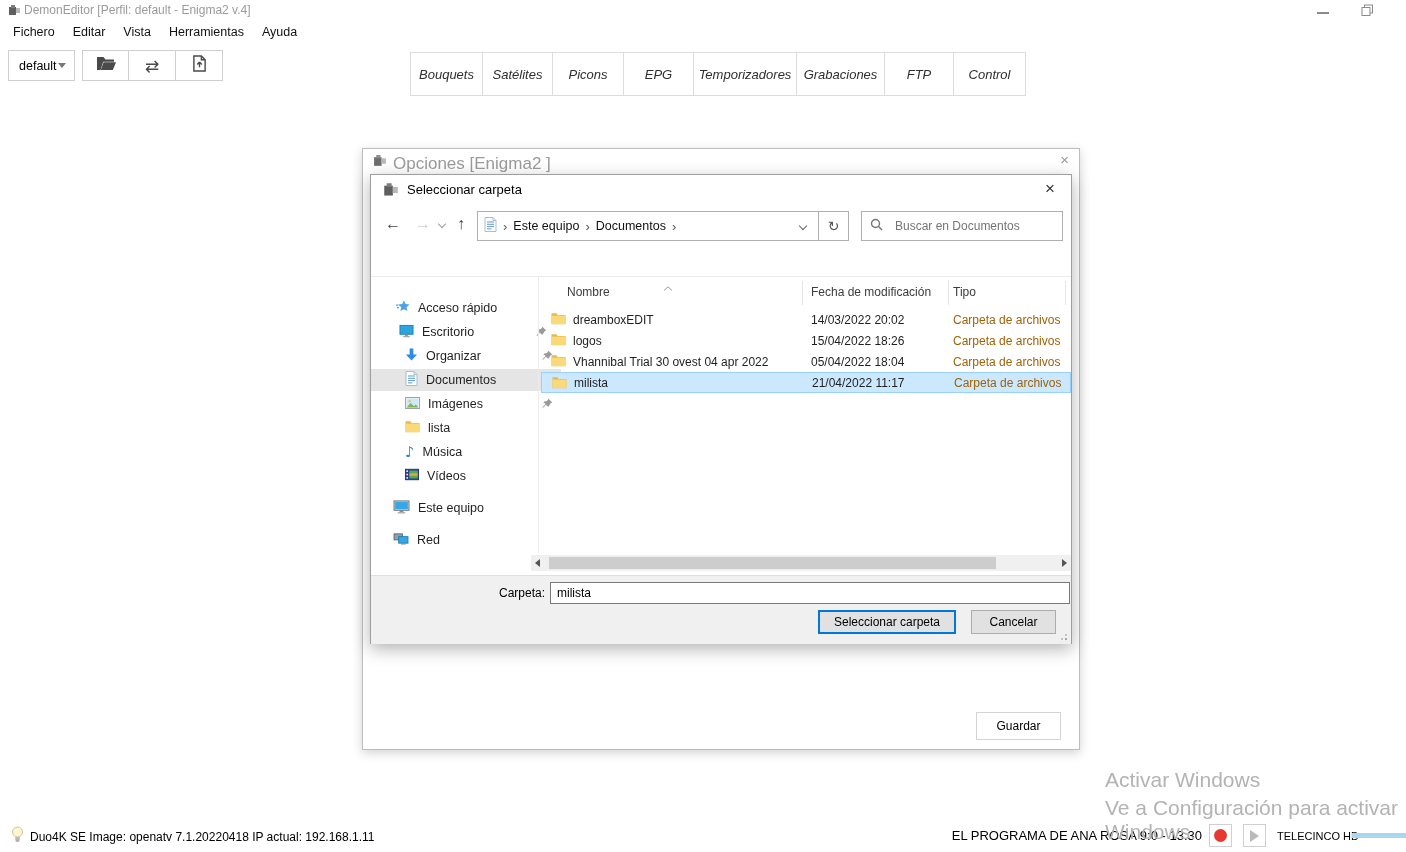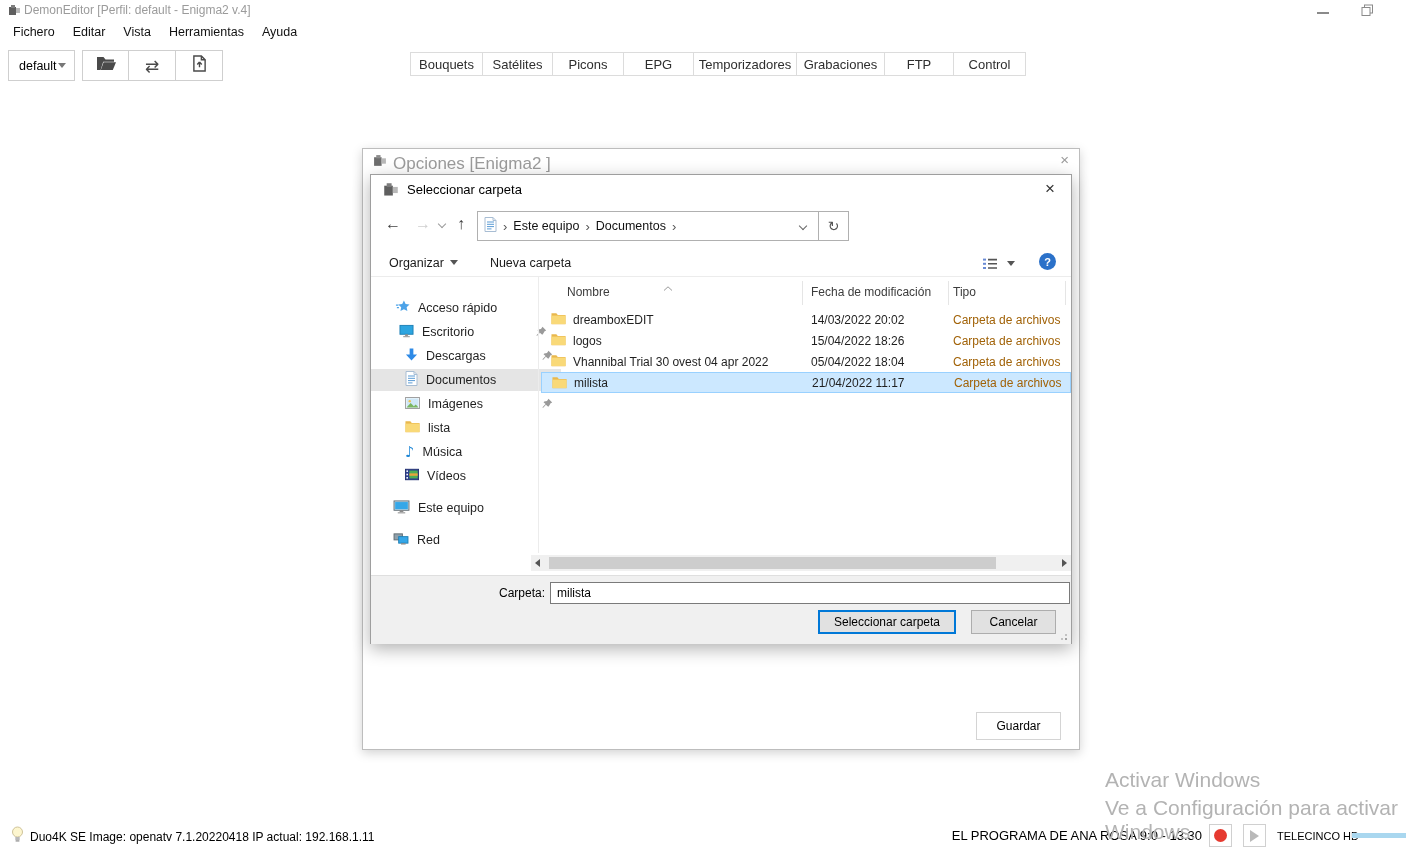--- a/index.html
+++ b/index.html
@@ -10,21 +10,21 @@
   .titlebar{left:0;top:0;width:1406px;height:20px;}
   .win-title{left:24px;top:3px;font-size:12px;color:#9b9b9b;white-space:nowrap;}
   .minbar{left:1317px;top:12px;width:12px;height:2px;background:#8a8a8a;}
   .menubar{left:0;top:20px;height:24px;display:flex;align-items:center;padding-left:4px;}
   .menu-item{padding:0 9px;font-size:12.5px;color:#111;cursor:default;}
   .tool-btn{border:1px solid #cfcfcf;background:#fff;height:31px;box-sizing:border-box;}
   .profile-btn{left:8px;top:50px;width:67px;display:flex;align-items:center;justify-content:space-between;padding:0 8px 0 10px;font-size:12.5px;}
   .btn-group{left:82px;top:50px;display:flex;}
   .btn-cell{width:47px;height:31px;box-sizing:border-box;border:1px solid #cfcfcf;border-left:none;background:#fff;display:flex;align-items:center;justify-content:center;}
   .btn-cell:first-child{border-left:1px solid #cfcfcf;}
-  .tabs{left:410px;top:52px;display:flex;height:24px;border-top:1px solid #dcdcdc;border-bottom:1px solid #dcdcdc;box-sizing:border-box;}
+  .tabs{left:410px;top:52px;display:flex;height:44px;border-top:1px solid #dcdcdc;border-bottom:1px solid #dcdcdc;box-sizing:border-box;font-style:italic;}
   .tab{border-right:1px solid #dcdcdc;border-left:none;display:flex;align-items:center;justify-content:center;font-size:13px;color:#2e2e2e;box-sizing:border-box;background:#fff;}
   .tab:first-child{border-left:1px solid #dcdcdc;}
   .tri-down{width:0;height:0;border-left:4px solid transparent;border-right:4px solid transparent;border-top:5px solid #777;}
   .chev{width:5px;height:5px;border-right:1.4px solid #777;border-bottom:1.4px solid #777;transform:rotate(45deg);display:inline-block;}
   
   .opt-dialog{left:362px;top:148px;width:718px;height:602px;background:#fff;border:1px solid #bdbdbd;box-shadow:0 3px 10px rgba(0,0,0,.18);z-index:10;box-sizing:border-box;}
   .opt-title{left:30px;top:5px;font-size:17px;color:#9b9b9b;white-space:nowrap;}
   .opt-close{right:10px;top:2px;font-size:15px;color:#9b9b9b;}
   .save-btn{left:613px;top:563px;width:83px;height:26px;background:#fff;border:1px solid #d4d4d4;font-size:12px;display:flex;align-items:center;justify-content:center;}
   
@@ -192,38 +192,30 @@
     <span class="crumb-sep">›</span>
     <span class="crumb">Este equipo</span>
     <span class="crumb-sep">›</span>
     <span class="crumb">Documentos</span>
     <span class="crumb-sep">›</span>
     <span class="chev" style="position:absolute;right:12px;top:11px;border-color:#666;"></span>
   </div>
   <div class="abs refresh-btn">
     <span style="font-size:14px;color:#555;font-family:'DejaVu Sans',sans-serif;">↻</span>
   </div>
-
-  <div class="abs cmd-bar">
-    <span class="cmd-item flex" style="margin-left:18px;">
-      <span>Organizar</span>
-      <span class="tri-down" style="margin-left:6px;border-top-color:#555;"></span>
-    </span>
-    <span class="cmd-item" style="margin-left:32px;">Nueva carpeta</span>
-    <span class="abs" style="left:612px;top:7px;">
-      <svg width="14" height="12" viewBox="0 0 14 12">
-          <rect x="0" y="0.6" width="3" height="2" fill="#6a8bd4"></rect>
-          <rect x="0" y="4.8" width="3" height="2" fill="#6a8bd4"></rect>
-          <rect x="0" y="9" width="3" height="2" fill="#6a8bd4"></rect>
-          <path d="M5 1.6h9M5 5.8h9M5 10h9" stroke="#555" stroke-width="1.6"></path>
+  <div class="abs search-box">
+    <span>
+      <svg width="13" height="13" viewBox="0 0 13 13">
+          <circle cx="5.5" cy="5.5" r="4" fill="none" stroke="#767676" stroke-width="1.4"></circle>
+          <path d="M8.6 8.6L12 12" stroke="#767676" stroke-width="1.4"></path>
         </svg>
     </span>
-    <span class="abs tri-down" style="left:636px;top:12px;border-top-color:#555;"></span>
-    <span class="abs help-circle" style="left:668px;top:4px;">?</span>
-  </div>
+    <input type="text" placeholder="Buscar en Documentos" style="">
+  </div>
+
   <div class="abs fd-divider"></div>
 
   <div class="abs sidebar">
     <div class="side-row" style="top:20px;padding-left:24px;">
       <span>
         <svg width="15" height="15" viewBox="0 0 16 16">
             <path d="M9.5 1.5l1.8 3.8 4.2.5-3.1 2.9.8 4.2-3.7-2.1-3.7 2.1.8-4.2L3.5 5.8l4.2-.5z" fill="#4da3e8"></path>
             <path d="M1 6.5h2.6M2 9.2h2.2" stroke="#4da3e8" stroke-width="1.2"></path>
           </svg>
       </span>
@@ -241,21 +233,21 @@
       <span class="pin"><svg width="11" height="11" viewBox="0 0 11 11">
             <path d="M6.5.8l3.7 3.7-1.6.8L7 8l-.8.8-2.3-2.1-2.7 3.1-.9-.4L3.6 6 1.5 4.2l.8-.8L5 3z" fill="#9a9a9a"></path>
           </svg></span>
     </div>
     <div class="side-row" style="top:68px;padding-left:34px;">
       <span>
         <svg width="13" height="14" viewBox="0 0 14 14">
             <path d="M5 0h4v6.5h4L7 13 1 6.5h4z" fill="#2e8ae6"></path>
           </svg>
       </span>
-      <span class="lbl">Descargas</span>
+      <span class="lbl">Organizar</span>
       <span class="pin"><svg width="11" height="11" viewBox="0 0 11 11">
             <path d="M6.5.8l3.7 3.7-1.6.8L7 8l-.8.8-2.3-2.1-2.7 3.1-.9-.4L3.6 6 1.5 4.2l.8-.8L5 3z" fill="#9a9a9a"></path>
           </svg></span>
     </div>
     <div class="side-row side-sel" style="top:92px;padding-left:34px;">
       <span>
         <svg width="13" height="15" viewBox="0 0 13 15">
             <path d="M1 .5h8l3 3v11H1z" fill="#fff" stroke="#a8bdd3"></path>
             <path d="M9 .5v3h3" fill="none" stroke="#a8bdd3"></path>
             <path d="M3 5h7M3 7.3h7M3 9.6h7M3 11.9h4.5" stroke="#5b9bd5"></path>

